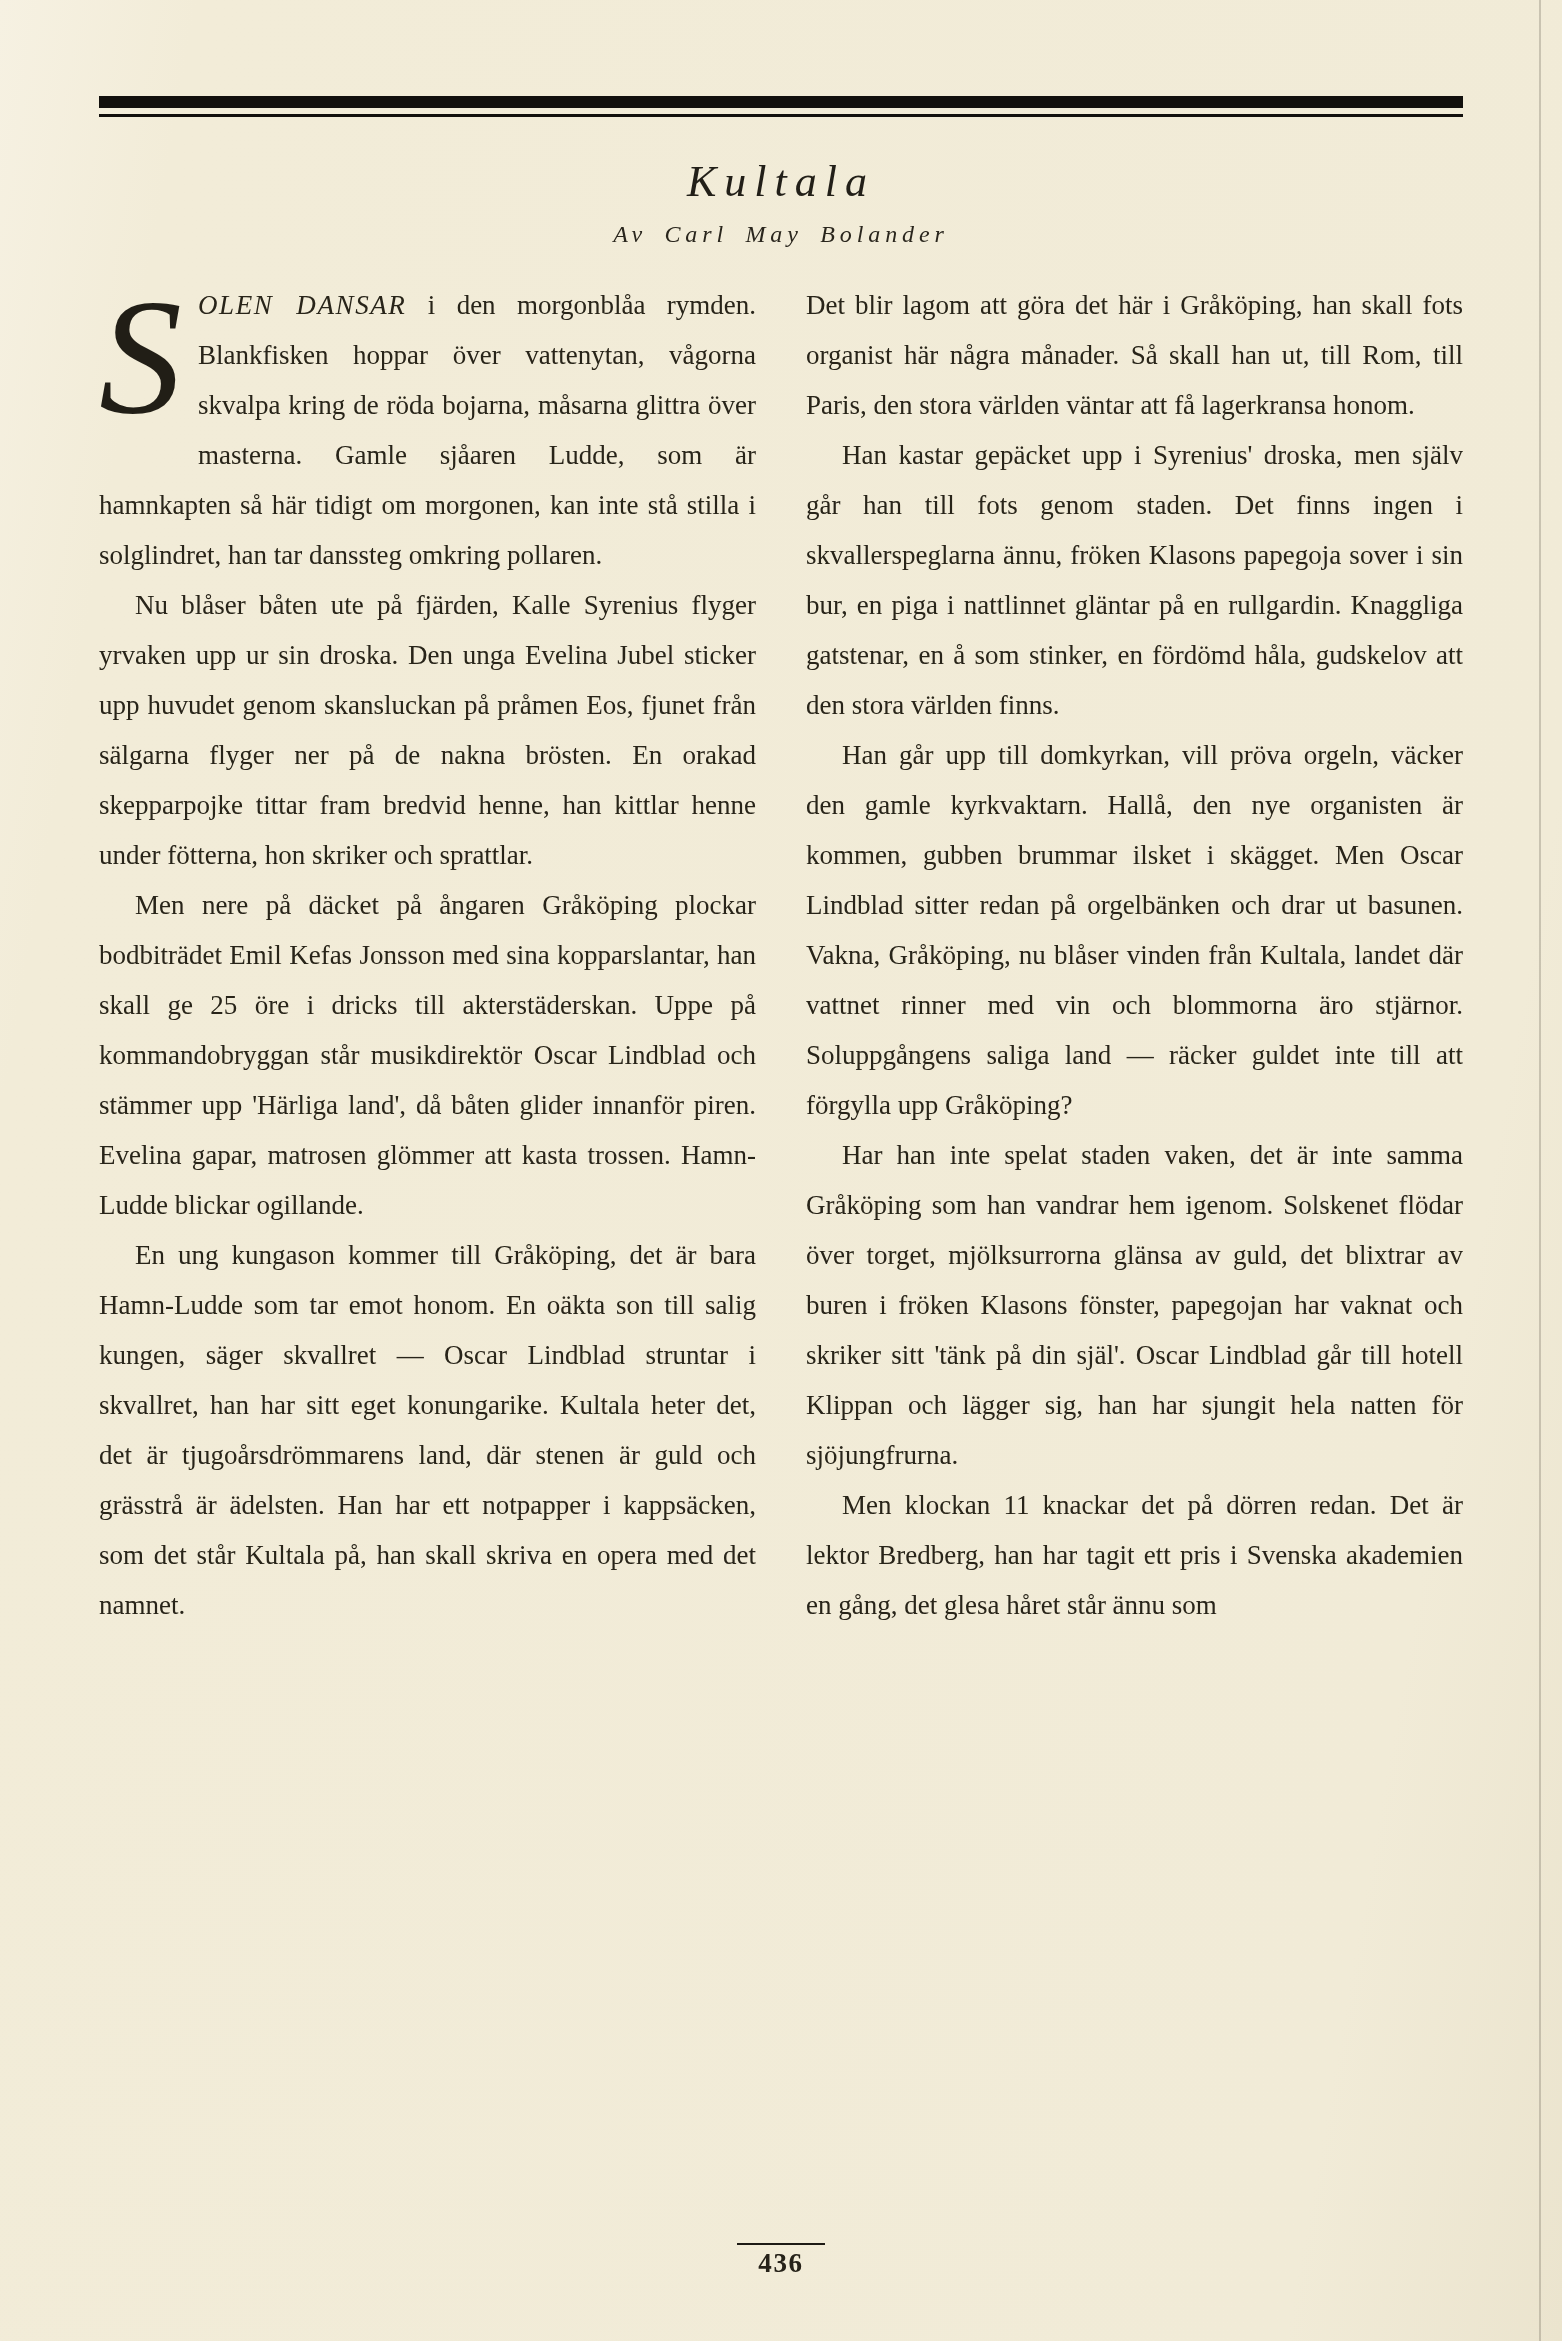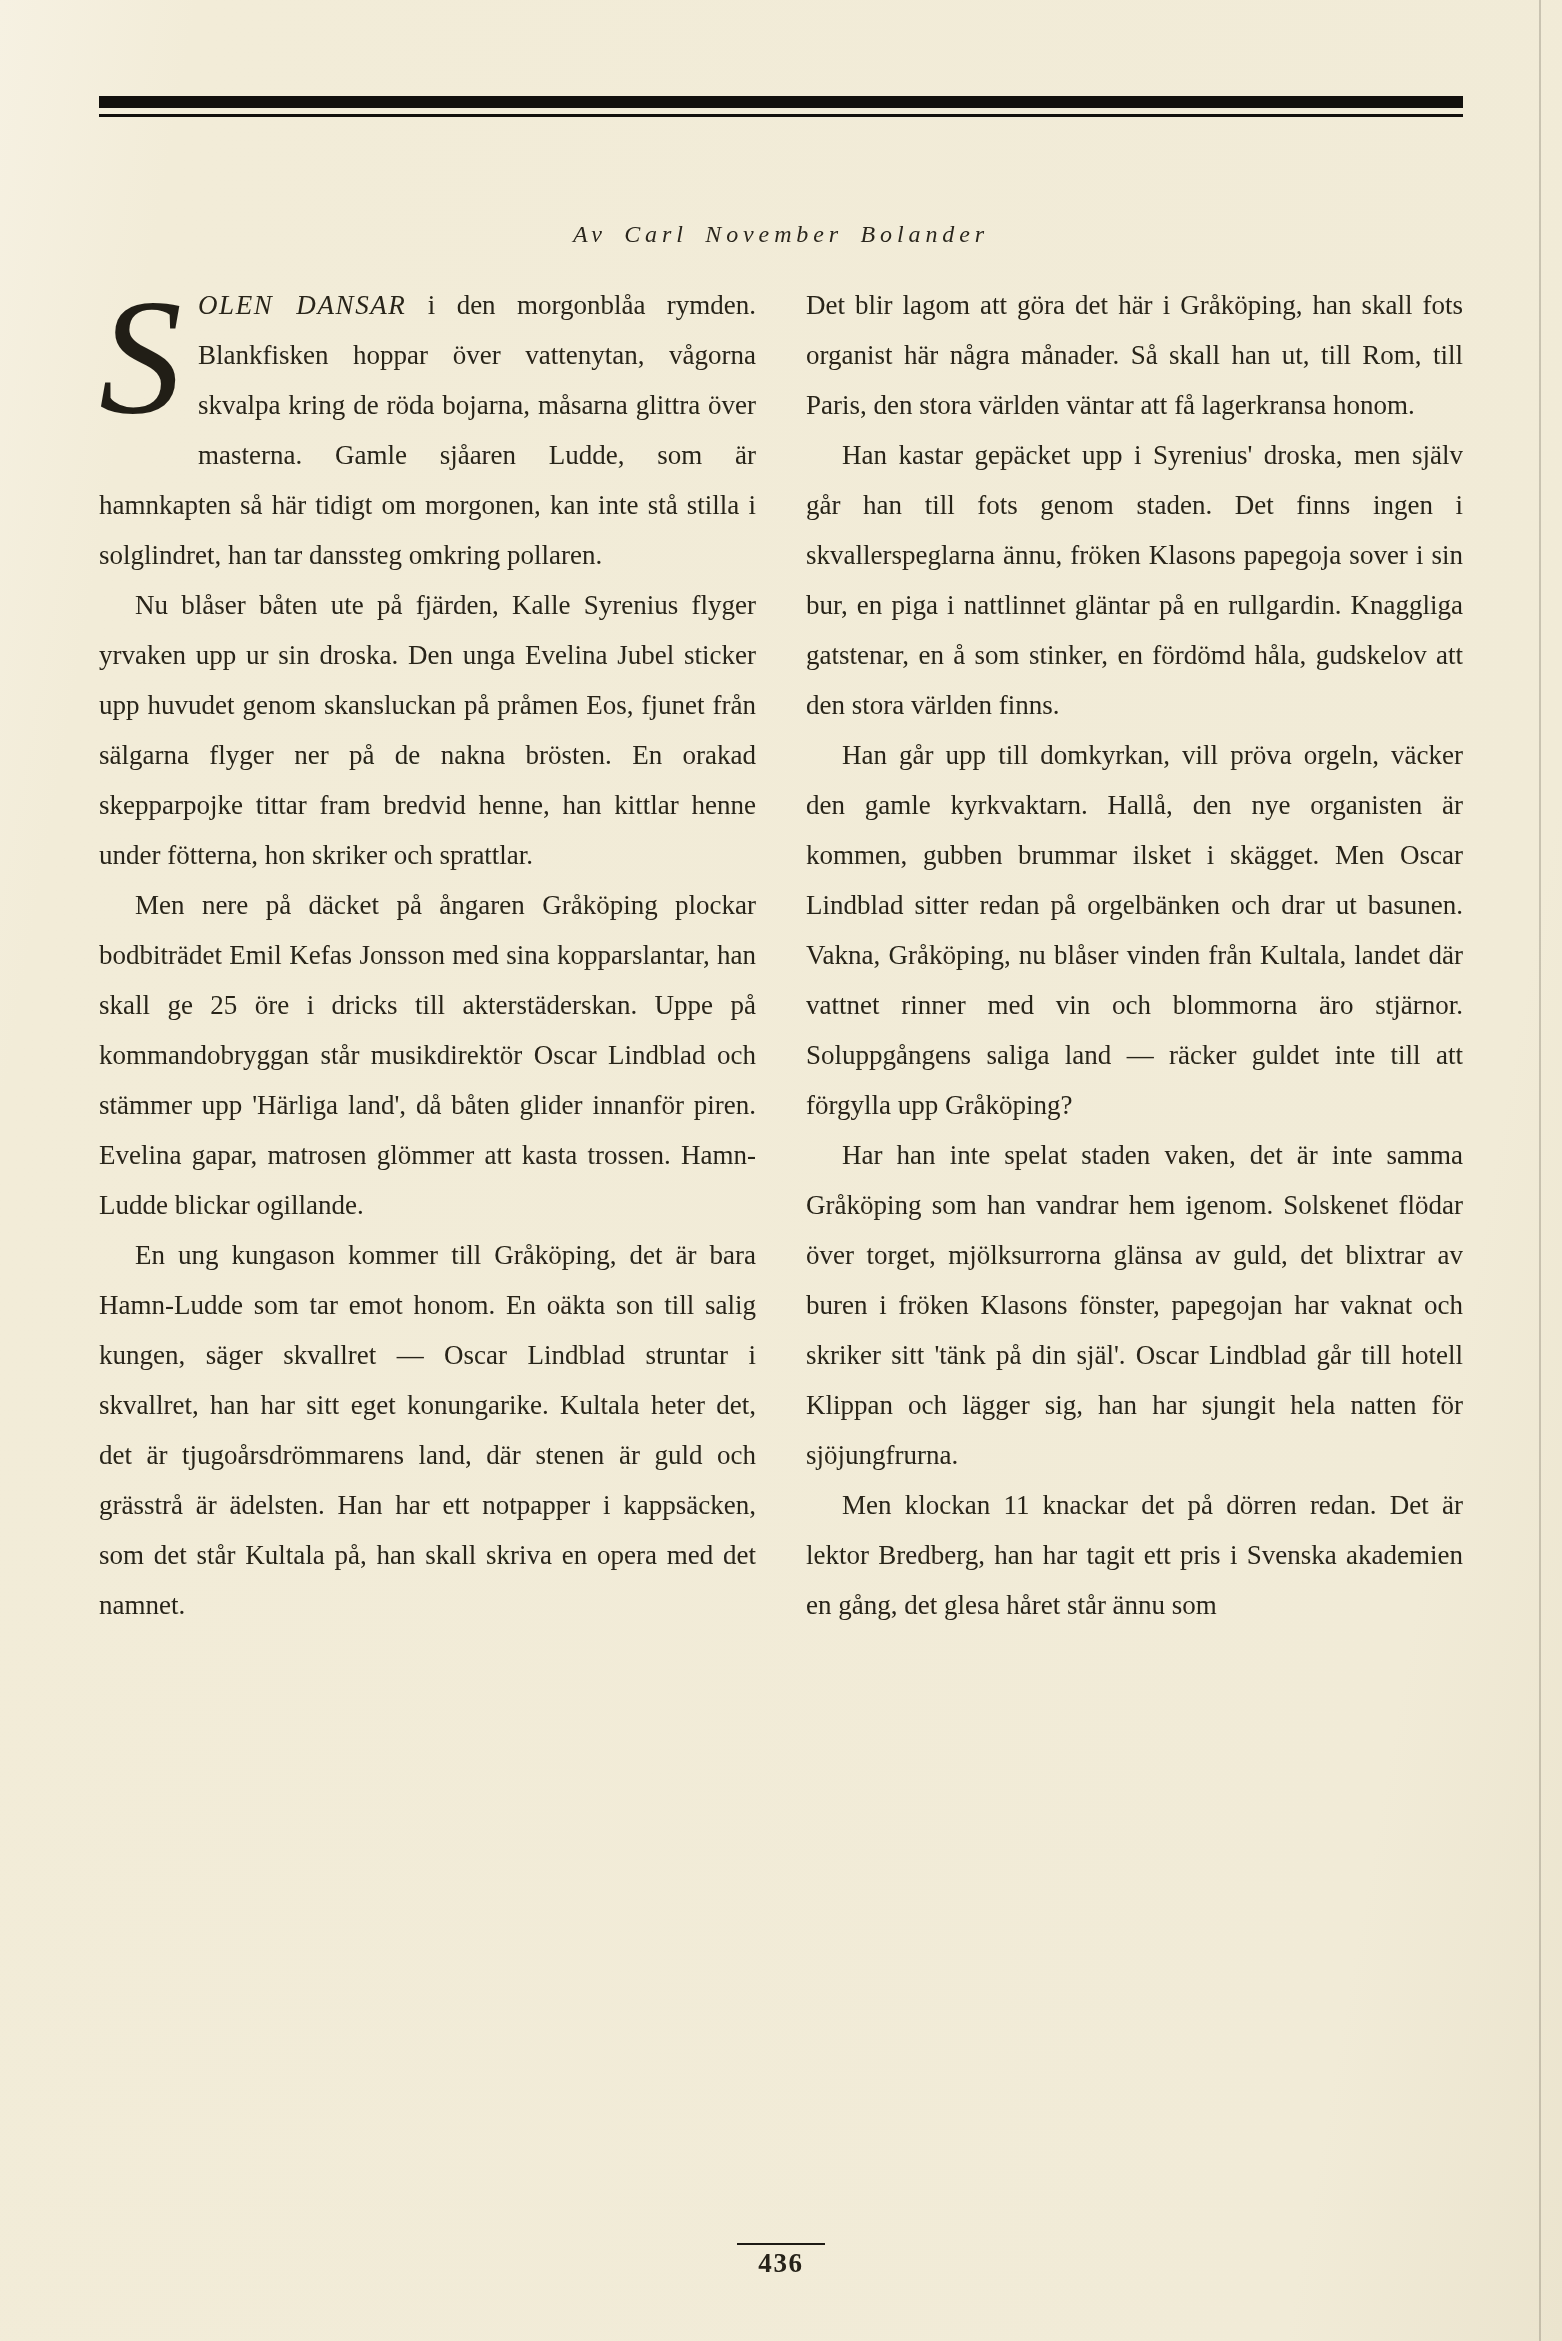--- a/index.html
+++ b/index.html
@@ -120,22 +120,23 @@
 </head>
 <body>
 
 <div class="page">
 
   <div class="top-rule">
     <div class="rule-thick"></div>
     <div class="rule-thin"></div>
   </div>
 
+  <h1 class="title">Kultala</h1>
 
-  <div class="byline">Av Carl November Bolander</div>
+  <div class="byline">Av Carl May Bolander</div>
 
   <div class="columns">
 
     <div class="col">
       <p class="first">
         <span class="dropcap">S</span><span class="lead">OLEN DANSAR</span>
         <span>i den morgonblåa rymden. Blankfisken hoppar över vattenytan, vågorna skvalpa kring de röda bojarna, måsarna glittra över masterna. Gamle sjåaren Ludde, som är hamnkapten så här tidigt om morgonen, kan inte stå stilla i solglindret, han tar danssteg omkring pollaren.</span>
       </p>
       <p>Nu blåser båten ute på fjärden, Kalle Syrenius flyger yrvaken upp ur sin droska. Den unga Evelina Jubel sticker upp huvudet genom skansluckan på pråmen Eos, fjunet från sälgarna flyger ner på de nakna brösten. En orakad skepparpojke tittar fram bredvid henne, han kittlar henne under fötterna, hon skriker och sprattlar.</p>
       <p>Men nere på däcket på ångaren Gråköping plockar bodbiträdet Emil Kefas Jonsson med sina kopparslantar, han skall ge 25 öre i dricks till akterstäderskan. Uppe på kommandobryggan står musikdirektör Oscar Lindblad och stämmer upp 'Härliga land', då båten glider innanför piren. Evelina gapar, matrosen glömmer att kasta trossen. Hamn-Ludde blickar ogillande.</p>

